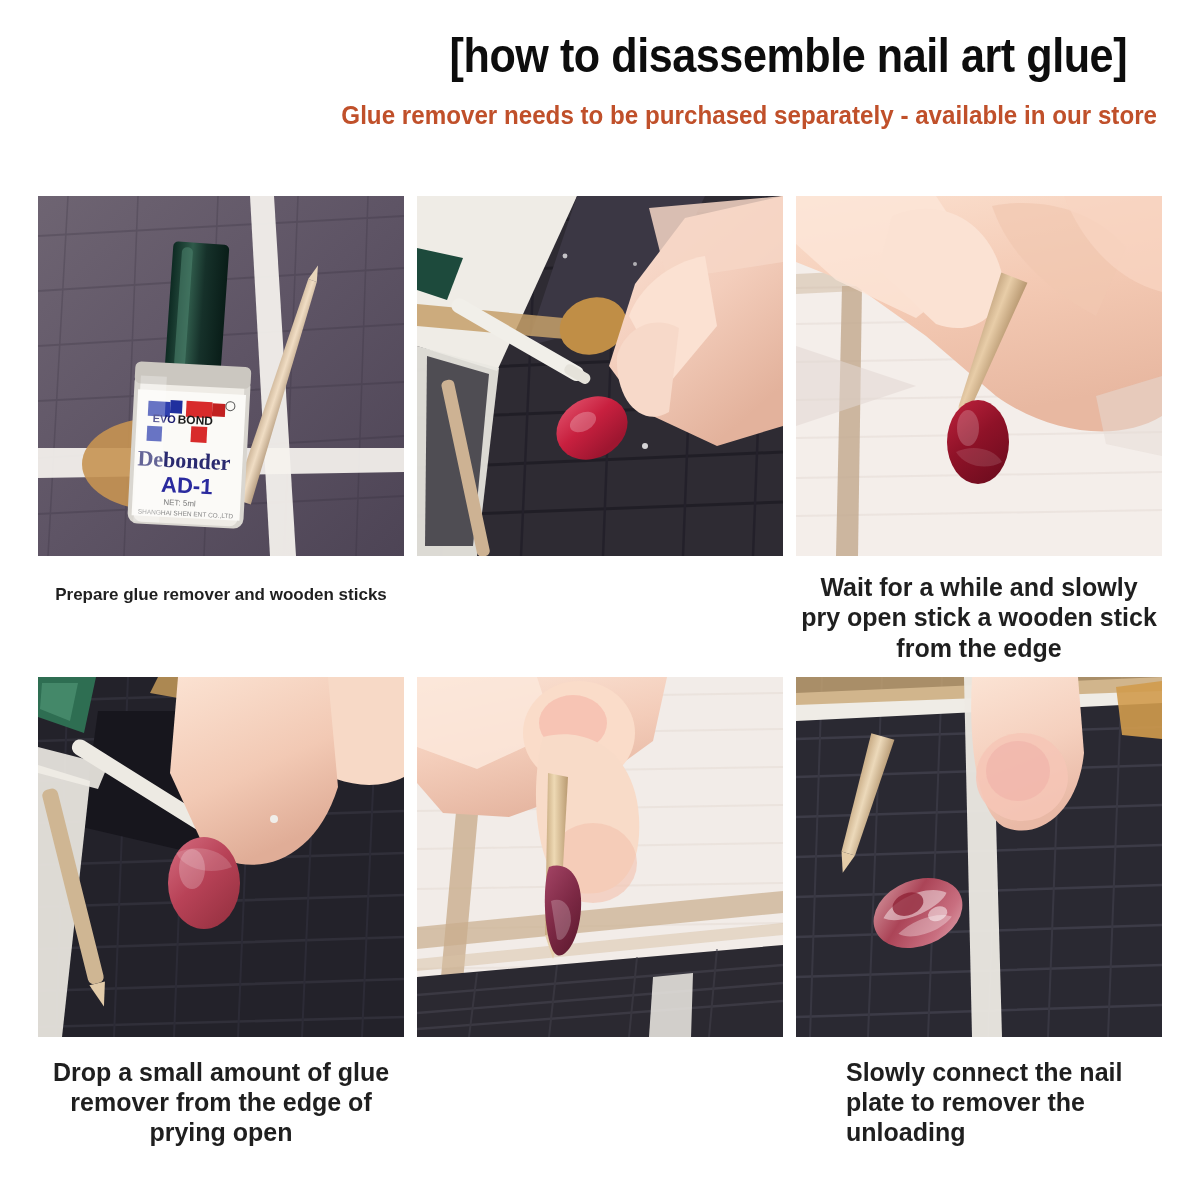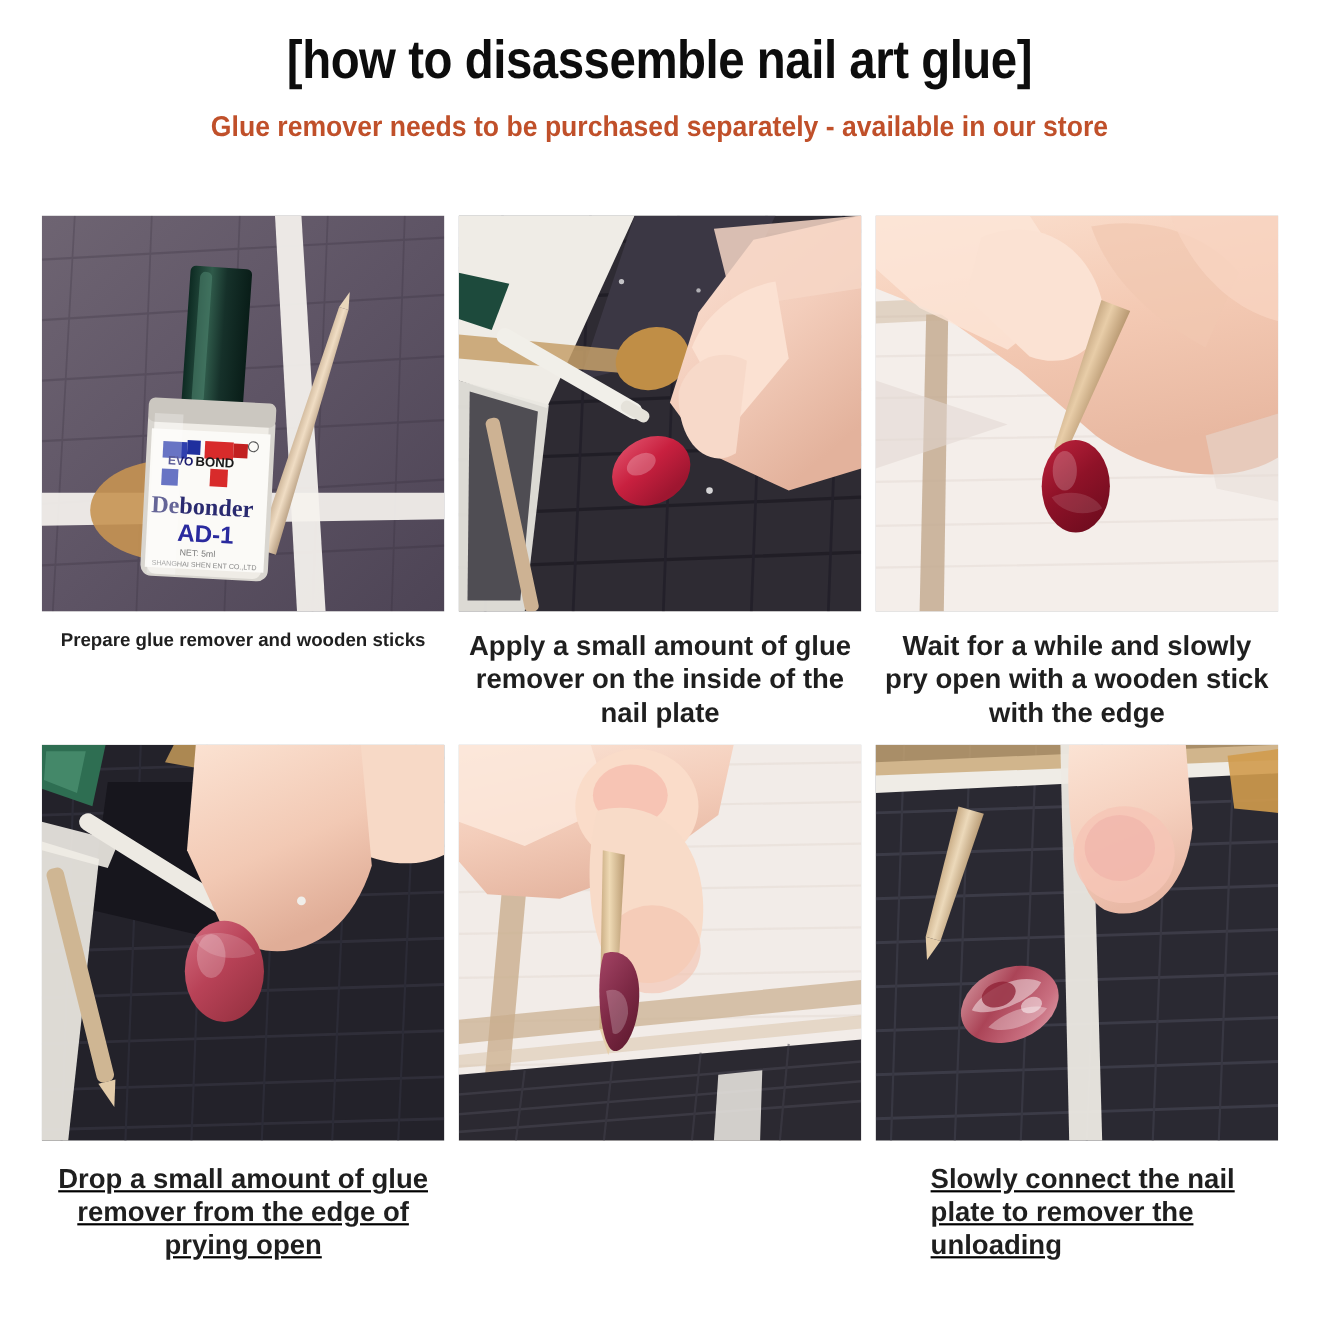--- a/index.html
+++ b/index.html
@@ -7,21 +7,21 @@
   html, body { margin:0; padding:0; }
   body {
     width: 1199px; height: 1200px;
     background: #ffffff;
     font-family: "Liberation Sans", sans-serif;
     overflow: hidden;
     position: relative;
   }
 
   
-  .header { padding-top: 30px; text-align: center; }
+  .header { padding-top: 30px; text-align: right; }
   .title {
     font-family: "Liberation Sans Narrow", "Liberation Sans", sans-serif;
     font-weight: 700;
     font-size: 49px;
     letter-spacing: -0.5px;
     color: #0d0d0d;
     line-height: 1.05;
     transform: scaleX(0.88);
     transform-origin: center;
     white-space: nowrap;
@@ -57,25 +57,25 @@
   }
   .photo svg { display:block; width:366px; height:360px; }
 
   .caption {
     font-weight: 700;
     color: #1f1f1f;
     line-height: 1.21;
     text-align: center;
     padding: 0 4px;
   }
-  .cap-small { font-size: 17px; margin-top: 16px; }
+  .cap-small { font-size: 17px; margin-top: 29px; }
   .cap-big   { font-size: 25px; margin-top: 16px; }
   .cap-left  { text-align: left; padding-left: 50px; }
 
-  .row2 { margin-top: 14px; text-decoration: underline; }
+  .row2 { margin-top: 14px; }
   .row2 .caption { margin-top: 20px; }
 </style>
 </head>
 <body>
 
 <div class="header">
   <div class="title">[how to disassemble nail art glue]</div>
   <div class="subtitle">Glue remover needs to be purchased separately - available in our store</div>
 </div>
 
@@ -206,21 +206,20 @@
 
         <g transform="rotate(-12 60 280)">
           <rect x="44" y="180" width="13" height="180" rx="5" fill="#cdb293"></rect>
         </g>
 
         <circle cx="228" cy="250" r="3" fill="#ffffff" opacity="0.8"></circle>
         <circle cx="148" cy="60" r="2.4" fill="#ffffff" opacity="0.7"></circle>
         <circle cx="218" cy="68" r="2" fill="#ffffff" opacity="0.6"></circle>
       </svg>
     </div>
-    <div class="caption cap-big">Apply a small amount of glue remover on the inside of the nail plate</div>
   </div>
 
   <div class="cell">
     <div class="photo">
       <svg viewBox="0 0 366 360" preserveAspectRatio="none" aria-hidden="true">
         <defs>
           <linearGradient id="skin3" x1="0" y1="0" x2="0.3" y2="1">
             <stop offset="0" stop-color="#fbe0cf"></stop>
               <stop offset="0.5" stop-color="#f4cab4"></stop>
               <stop offset="1" stop-color="#e8b8a1"></stop>
@@ -261,21 +260,21 @@
         </g>
 
         <ellipse cx="182" cy="246" rx="31" ry="42" fill="url(#nail3)"></ellipse>
         <ellipse cx="172" cy="232" rx="11" ry="18" fill="#ffffff" opacity="0.20"></ellipse>
         <path d="M160 256 C176 248 198 252 206 266 C192 274 170 272 160 256 Z" fill="#ffffff" opacity="0.12"></path>
 
         <path d="M0 150 L120 190 L0 230 Z" fill="#e2d7d1" opacity="0.55"></path>
         <path d="M300 200 L366 180 L366 260 L310 248 Z" fill="#e6dcd6" opacity="0.5"></path>
       </svg>
     </div>
-    <div class="caption cap-big">Wait for a while and slowly pry open with a wooden stick with the edge</div>
+    <div class="caption cap-big">Wait for a while and slowly pry open stick a wooden stick from the edge</div>
   </div>
 
   <div class="cell row2">
     <div class="photo">
       <svg viewBox="0 0 366 360" preserveAspectRatio="none" aria-hidden="true">
         <defs>
           <linearGradient id="skin4" x1="0" y1="0" x2="0.4" y2="1">
             <stop offset="0" stop-color="#fbe2d2"></stop>
               <stop offset="0.6" stop-color="#f2c9b4"></stop>
               <stop offset="1" stop-color="#e0ad97"></stop>

